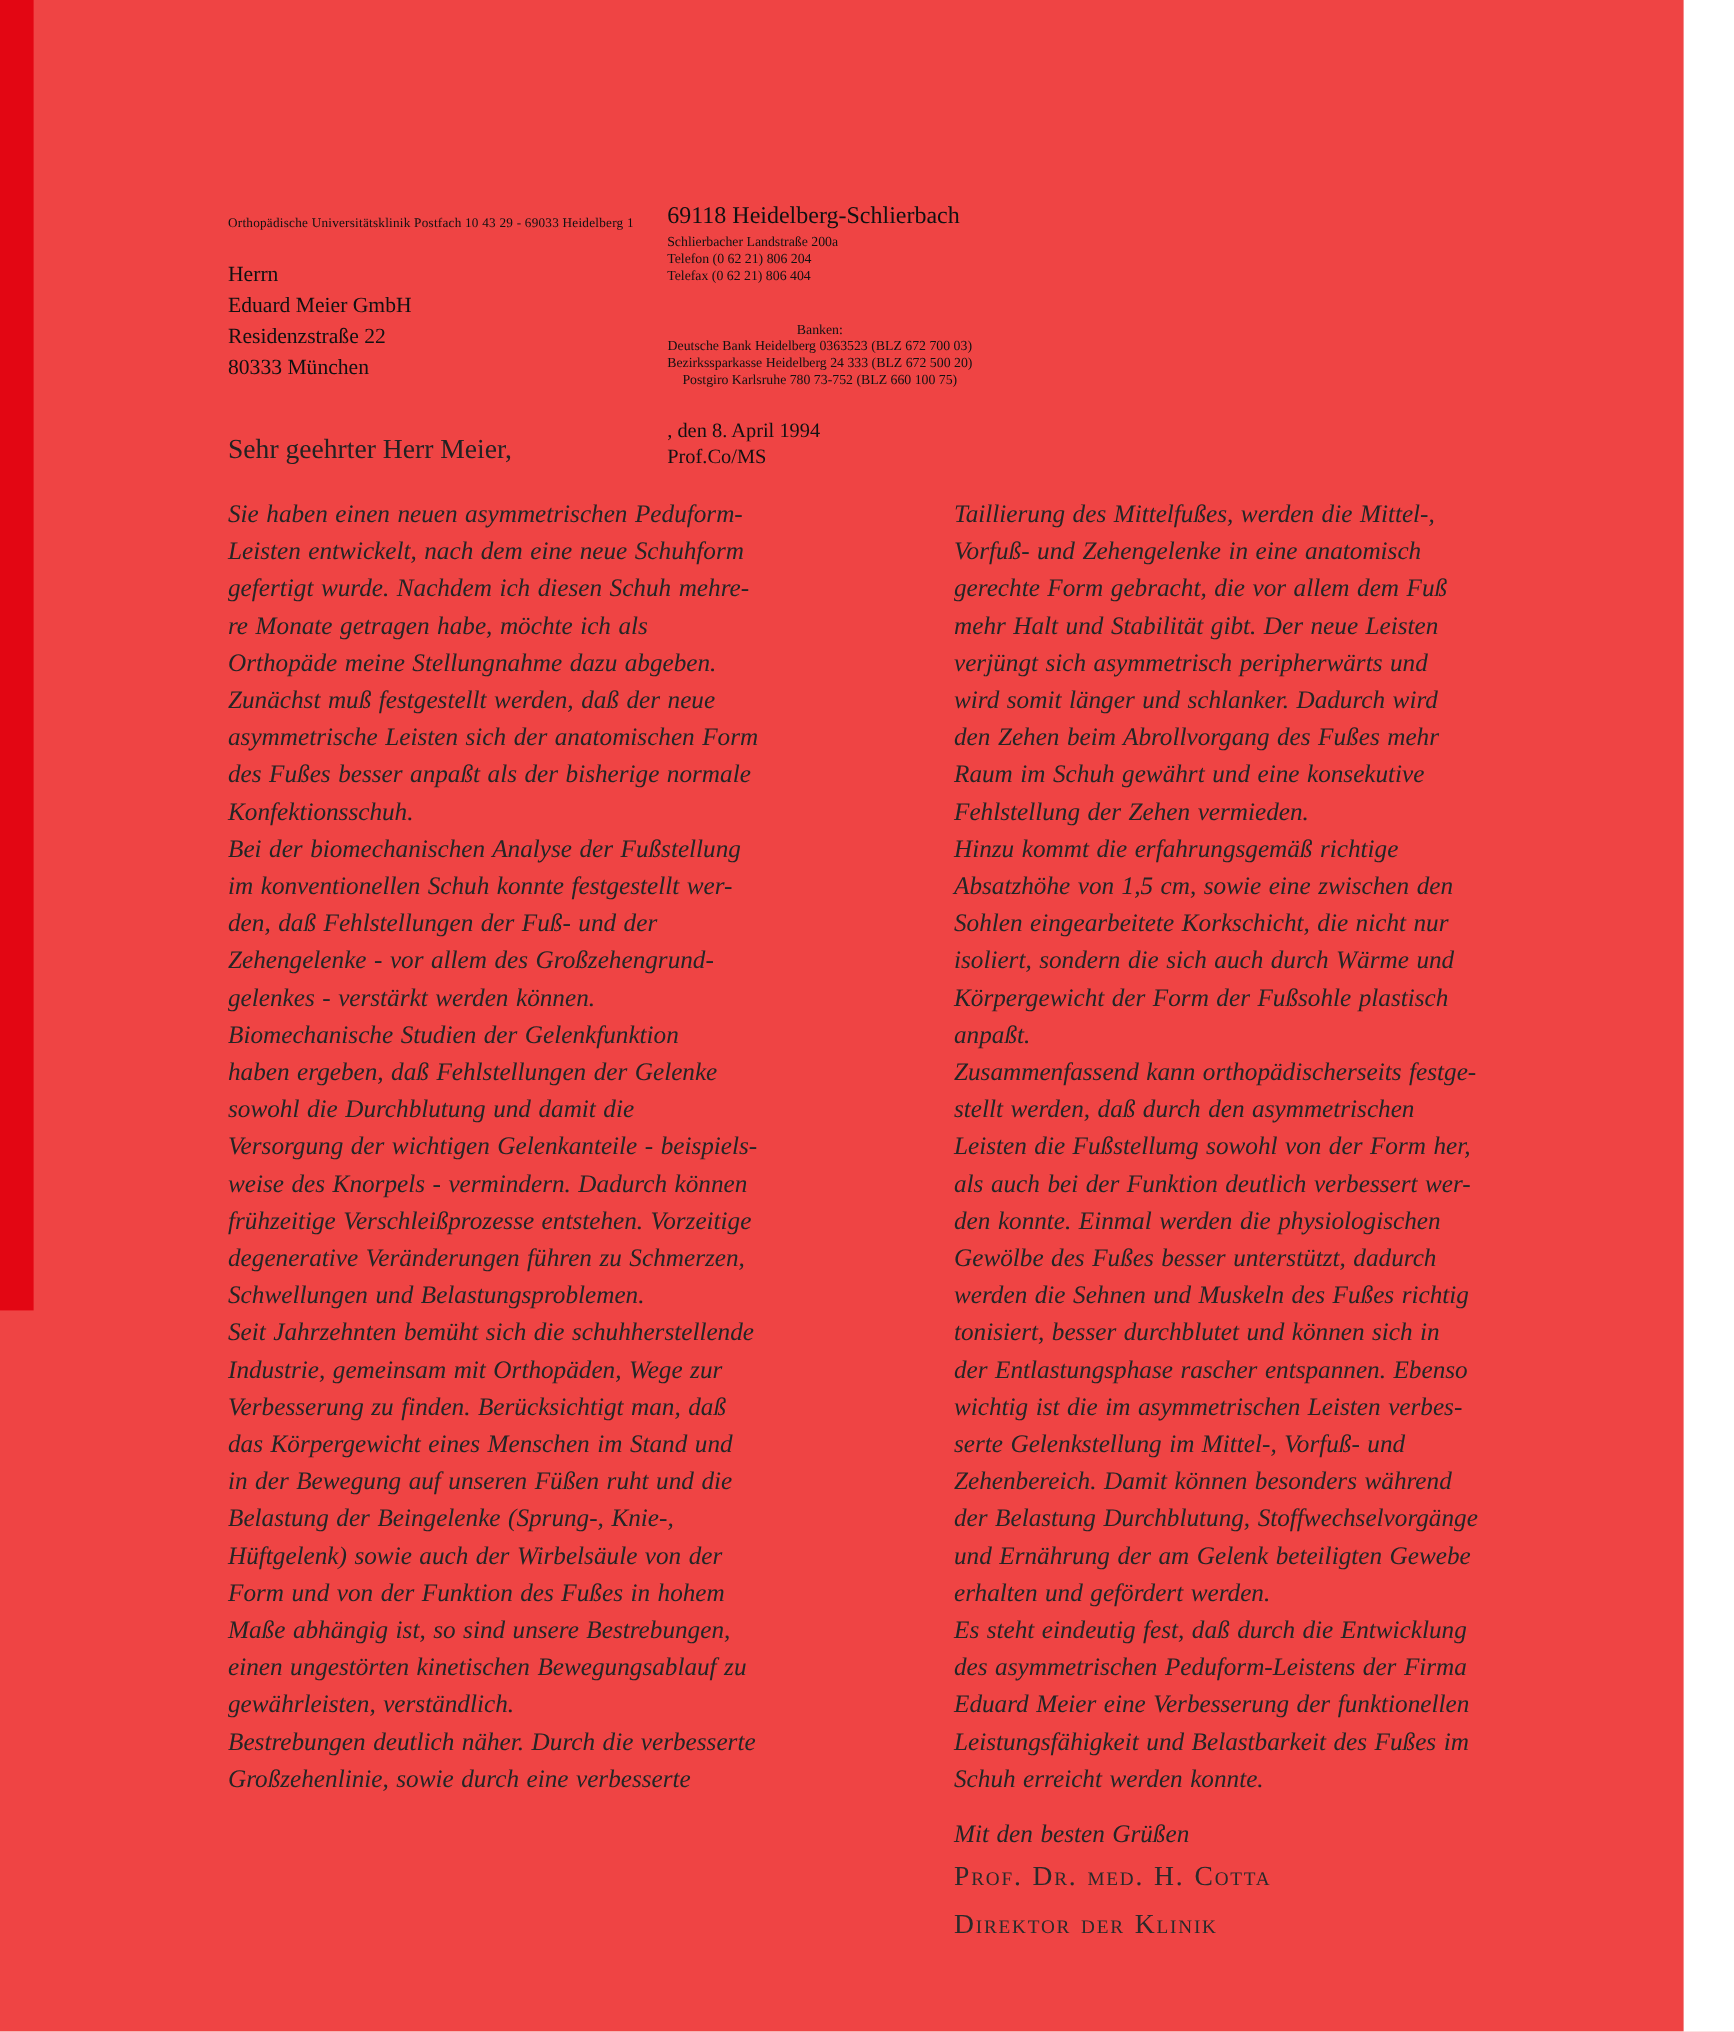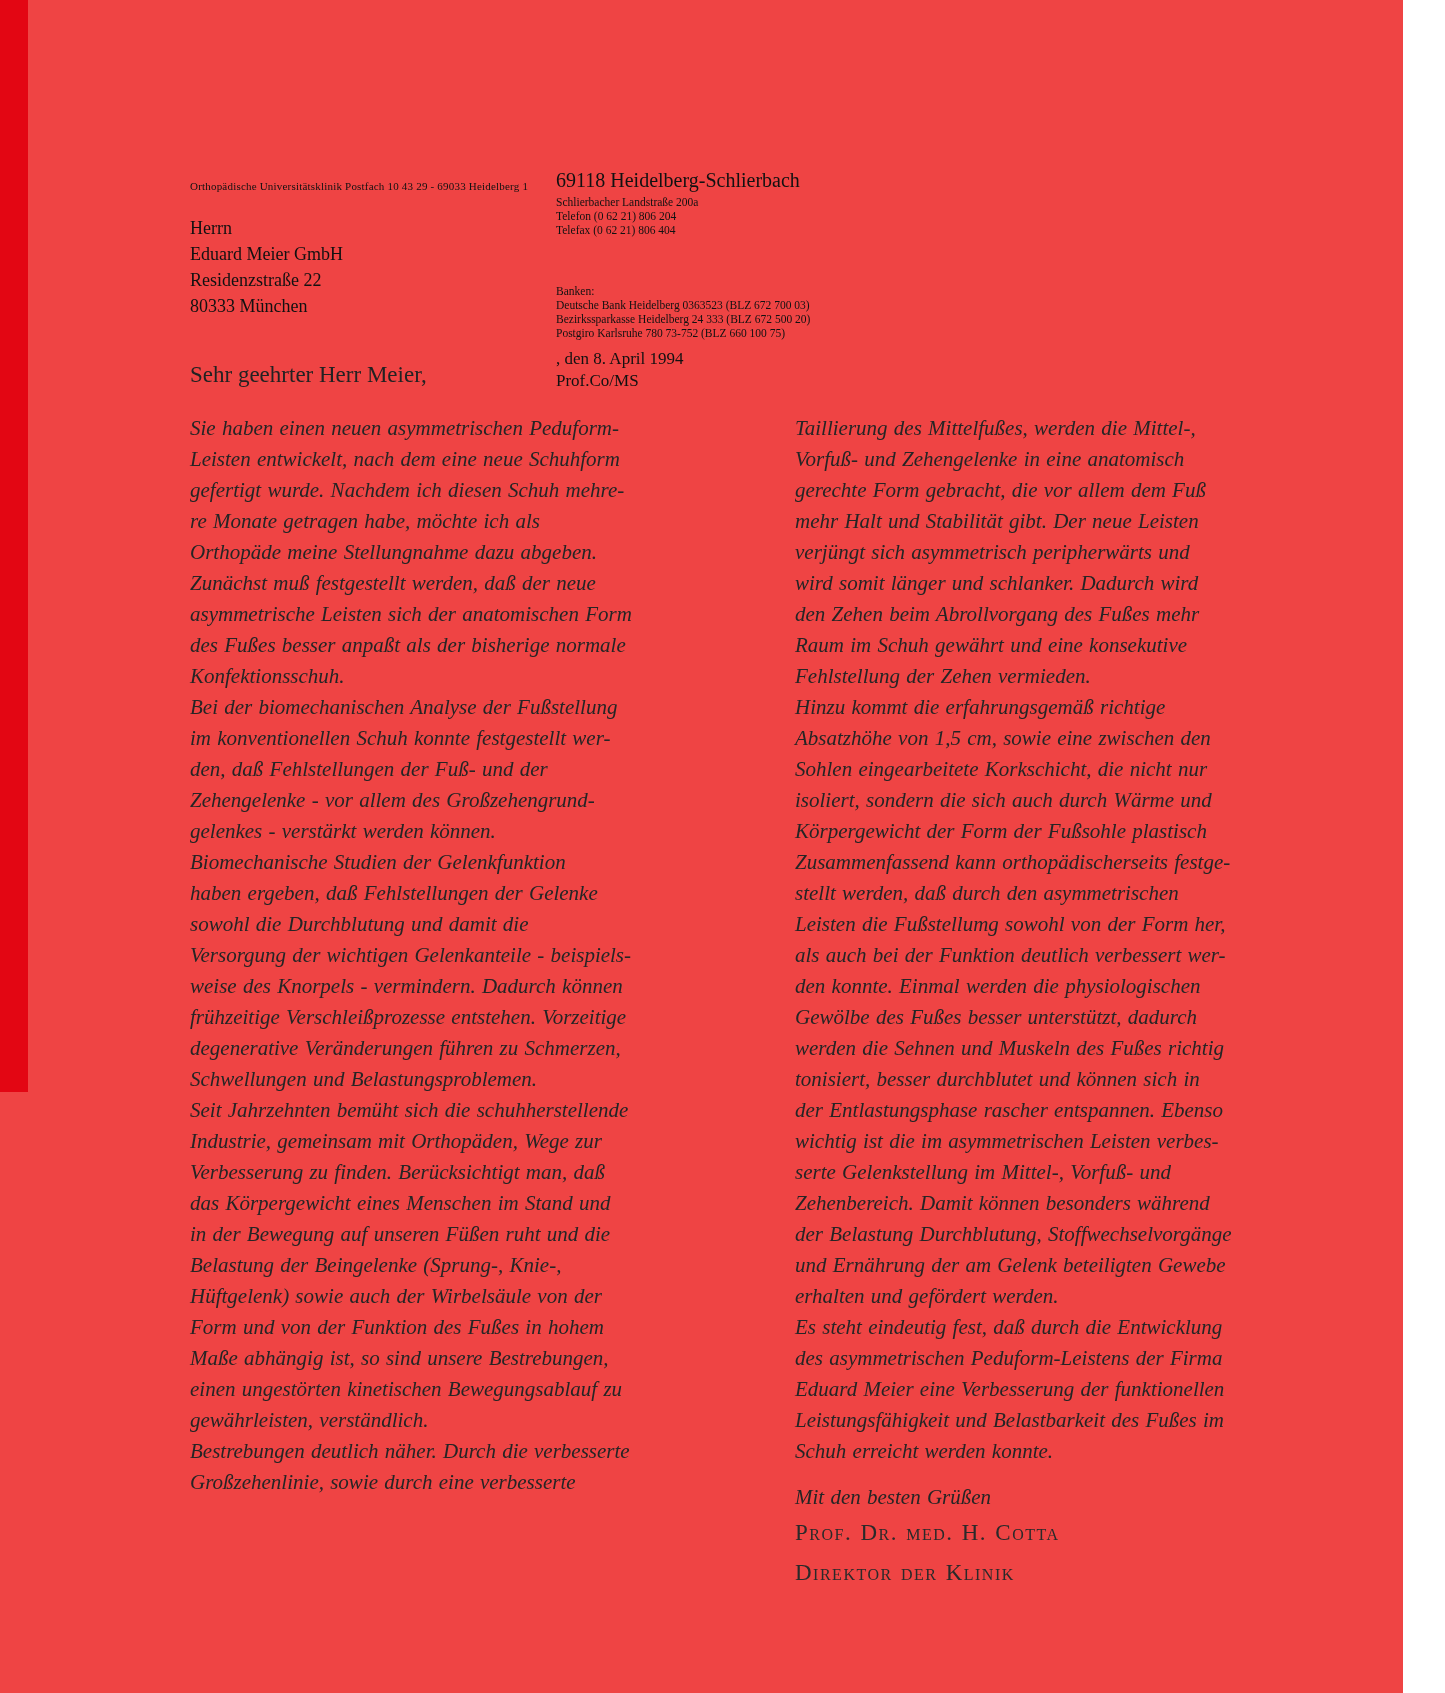--- a/index.html
+++ b/index.html
@@ -60,21 +60,22 @@
     margin-bottom: 3px;
   }
   .small-lines .line {
     font-size: 11.5px;
     line-height: 14px;
     color: #111;
   }
   .banks-block {
     position: absolute;
     left: 556px;
-    top: 284px;
+    top: 268px;
+    text-align: center;
   }
   .date-block {
     position: absolute;
     left: 556px;
     top: 348px;
     font-size: 17px;
     line-height: 22px;
     color: #111;
   }
   .salutation {
@@ -202,20 +203,21 @@
         <div class="line">verjüngt sich asymmetrisch peripherwärts und</div>
         <div class="line">wird somit länger und schlanker. Dadurch wird</div>
         <div class="line">den Zehen beim Abrollvorgang des Fußes mehr</div>
         <div class="line">Raum im Schuh gewährt und eine konsekutive</div>
         <div class="line">Fehlstellung der Zehen vermieden.</div>
         <div class="line">Hinzu kommt die erfahrungsgemäß richtige</div>
         <div class="line">Absatzhöhe von 1,5 cm, sowie eine zwischen den</div>
         <div class="line">Sohlen eingearbeitete Korkschicht, die nicht nur</div>
         <div class="line">isoliert, sondern die sich auch durch Wärme und</div>
         <div class="line">Körpergewicht der Form der Fußsohle plastisch</div>
+        <div class="line">anpaßt.</div>
         <div class="line">Zusammenfassend kann orthopädischerseits festge-</div>
         <div class="line">stellt werden, daß durch den asymmetrischen</div>
         <div class="line">Leisten die Fußstellumg sowohl von der Form her,</div>
         <div class="line">als auch bei der Funktion deutlich verbessert wer-</div>
         <div class="line">den konnte. Einmal werden die physiologischen</div>
         <div class="line">Gewölbe des Fußes besser unterstützt, dadurch</div>
         <div class="line">werden die Sehnen und Muskeln des Fußes richtig</div>
         <div class="line">tonisiert, besser durchblutet und können sich in</div>
         <div class="line">der Entlastungsphase rascher entspannen. Ebenso</div>
         <div class="line">wichtig ist die im asymmetrischen Leisten verbes-</div>

